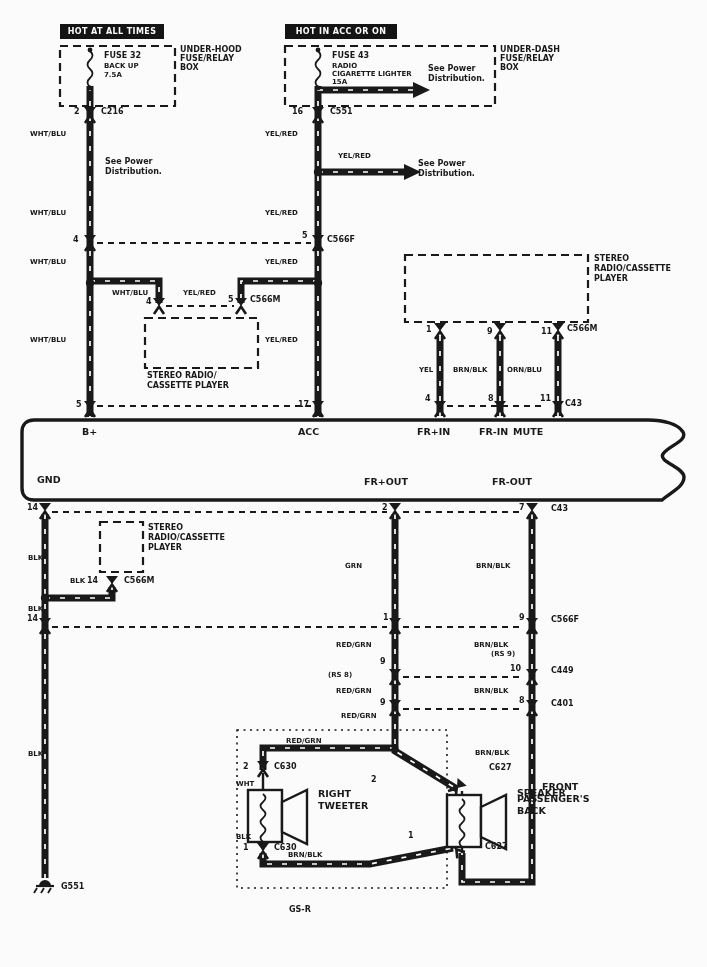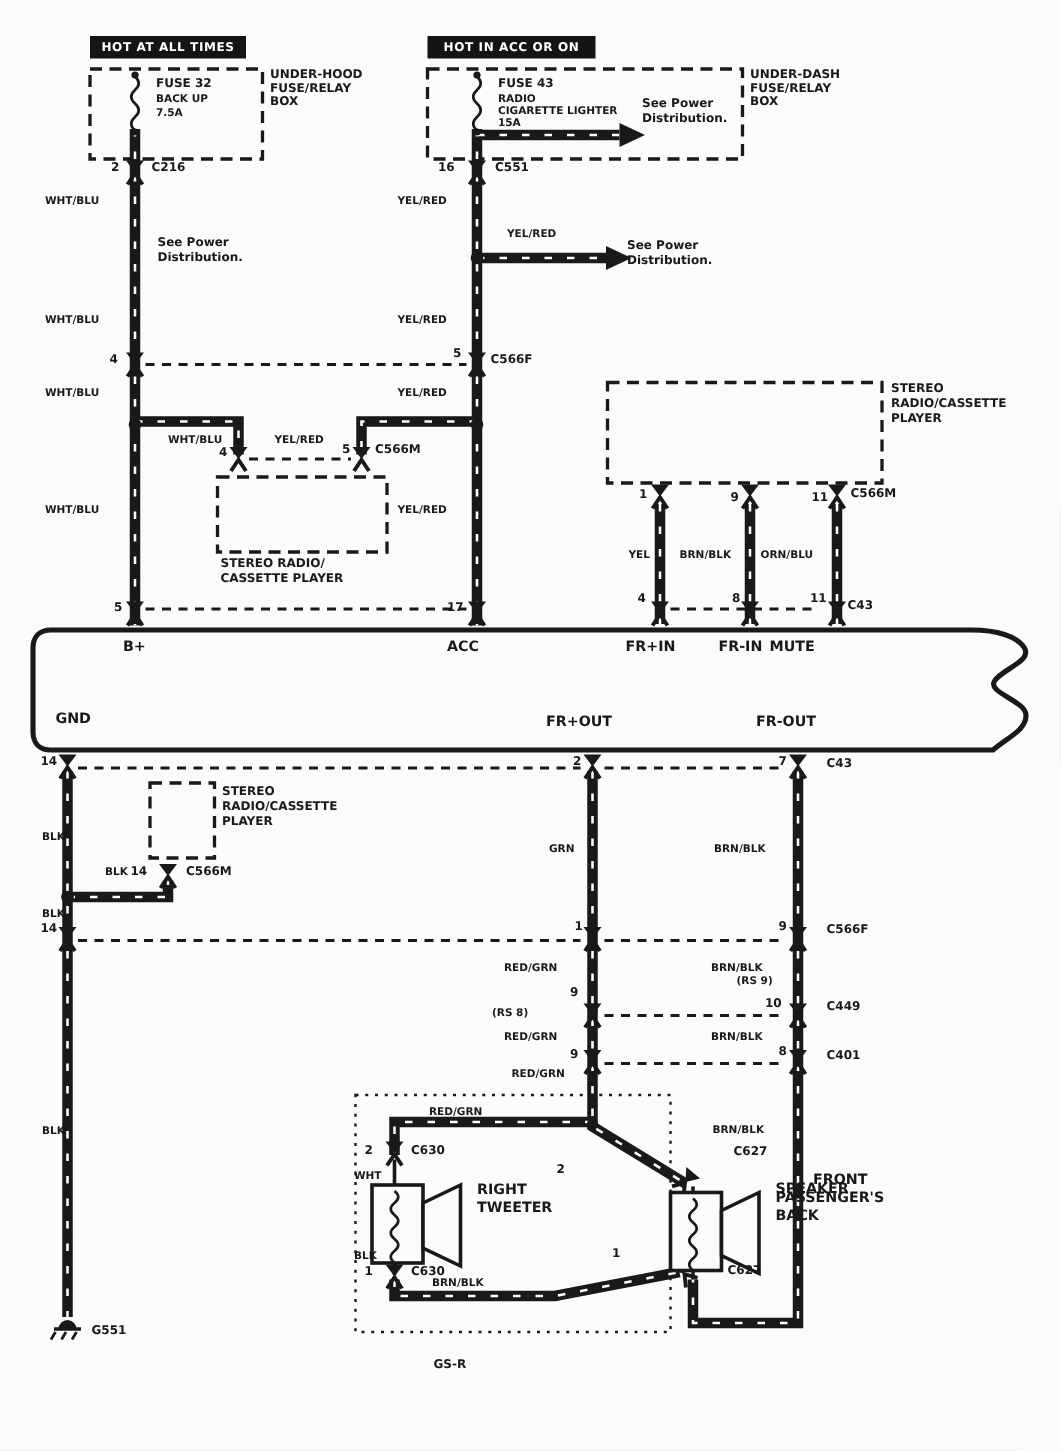--- a/index.html
+++ b/index.html
@@ -211,28 +211,28 @@
 <span class="lb" style="left:540px;top:394px">11</span>
 <span class="lb" style="left:565px;top:399px">C43</span>
 
 <span class="lb md" style="left:82px;top:427px">B+</span>
 <span class="lb md" style="left:298px;top:427px">ACC</span>
 <span class="lb md" style="left:417px;top:427px">FR+IN</span>
 <span class="lb md" style="left:479px;top:427px">FR-IN</span>
 <span class="lb md" style="left:513px;top:427px">MUTE</span>
 <span class="lb md" style="left:37px;top:475px">GND</span>
 <span class="lb md" style="left:364px;top:477px">FR+OUT</span>
-<span class="lb md" style="left:504px;top:477px">FR-OUT</span>
+<span class="lb md" style="left:492px;top:477px">FR-OUT</span>
 
 <span class="lb" style="left:27px;top:503px">14</span>
 <span class="lb" style="left:382px;top:503px">2</span>
 <span class="lb" style="left:519px;top:503px">7</span>
 <span class="lb" style="left:551px;top:504px">C43</span>
 <span class="lb sm" style="left:28px;top:554px">BLK</span>
-<span class="lb sm" style="left:366px;top:562px">GRN</span>
+<span class="lb sm" style="left:345px;top:562px">GRN</span>
 <span class="lb sm" style="left:476px;top:562px">BRN/BLK</span>
 <span class="lb" style="left:148px;top:523px">STEREO</span>
 <span class="lb" style="left:148px;top:533px">RADIO/CASSETTE</span>
 <span class="lb" style="left:148px;top:543px">PLAYER</span>
 <span class="lb sm" style="left:70px;top:577px">BLK</span>
 <span class="lb" style="left:87px;top:576px">14</span>
 <span class="lb" style="left:124px;top:576px">C566M</span>
 <span class="lb sm" style="left:28px;top:605px">BLK</span>
 <span class="lb" style="left:27px;top:614px">14</span>
 <span class="lb" style="left:383px;top:613px">1</span>

